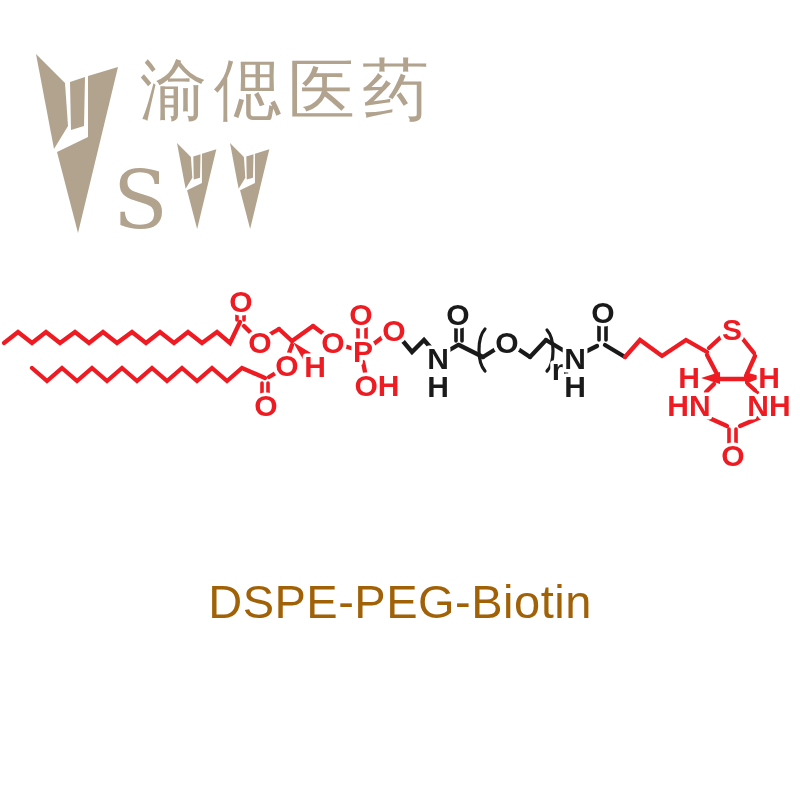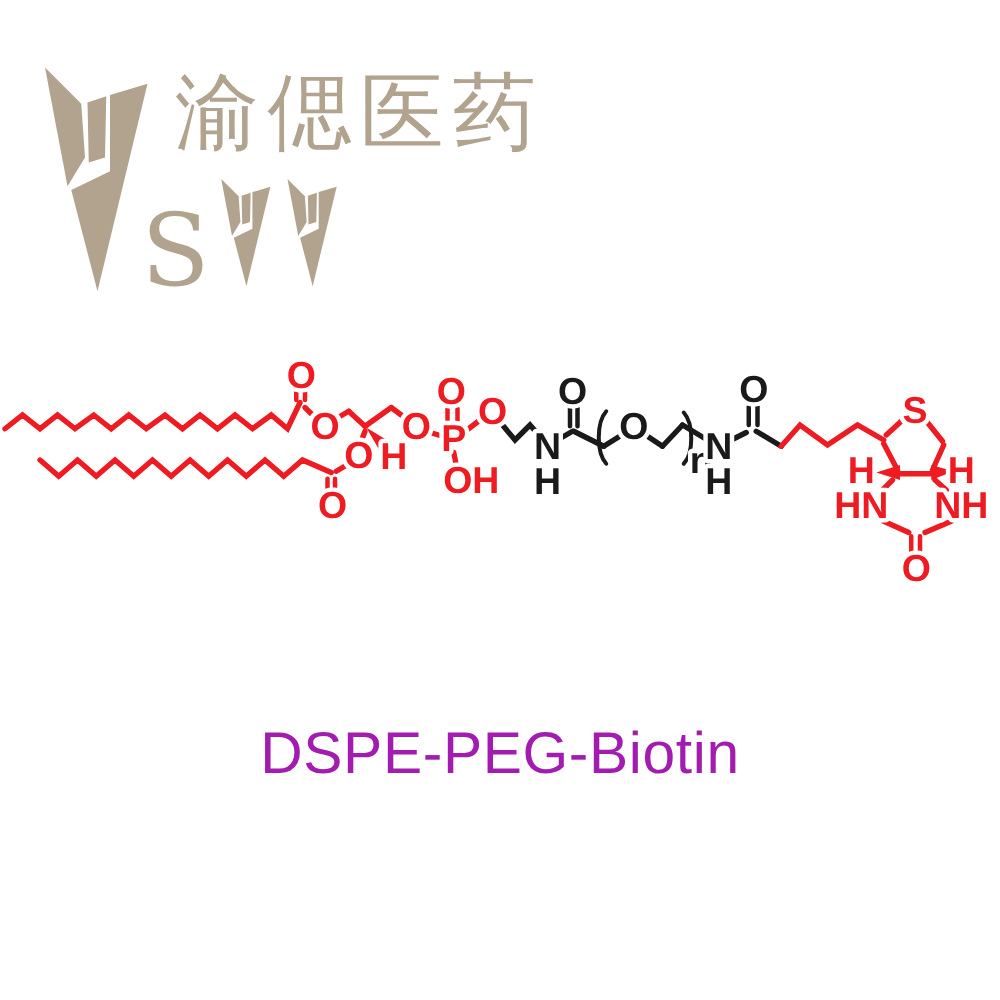--- a/index.html
+++ b/index.html
@@ -1,21 +1,21 @@
 <!DOCTYPE html>
 <html style="--logo-color: #B2A38F; --red: #EE1B22; --black: #1A1A1A;"><head>
 <meta charset="utf-8">
 <style>
   html,body{margin:0;padding:0;background:#fff;}
   .page{position:relative;width:800px;height:708px;background:#fff;overflow:hidden;
         font-family:"Liberation Sans",sans-serif;}
   .logo-svg{position:absolute;left:0;top:0;}
   .structure-svg{position:absolute;left:0;top:285px;}
   .caption{position:absolute;left:0;top:574px;width:800px;text-align:center;
-           font-size:47px;font-weight:400;color:#a21caf;letter-spacing:0.5px;
+           font-size:47px;font-weight:400;color:#a16207;letter-spacing:0.5px;
            font-family:"Liberation Sans",sans-serif;}
   .vmark{fill:var(--logo-color,#B2A38F);}
   .logo-cjk{fill:var(--logo-color,#B2A38F);font-family:"DejaVu Serif",serif;
             font-size:67px;letter-spacing:7px;}
   .logo-s{fill:var(--logo-color,#B2A38F);font-family:"DejaVu Serif",serif;font-size:80px;}
   .bond-r{stroke:var(--red,#EE1B22);stroke-width:4.3;fill:none;stroke-linecap:round;stroke-linejoin:miter;}
   .bond-k{stroke:var(--black,#1A1A1A);stroke-width:4.3;fill:none;stroke-linecap:round;stroke-linejoin:miter;}
   .dbl-r{stroke:var(--red,#EE1B22);stroke-width:3.6;fill:none;stroke-linecap:round;}
   .dbl-k{stroke:var(--black,#1A1A1A);stroke-width:3.6;fill:none;stroke-linecap:round;}
   .wedge-r{fill:var(--red,#EE1B22);stroke:none;}

